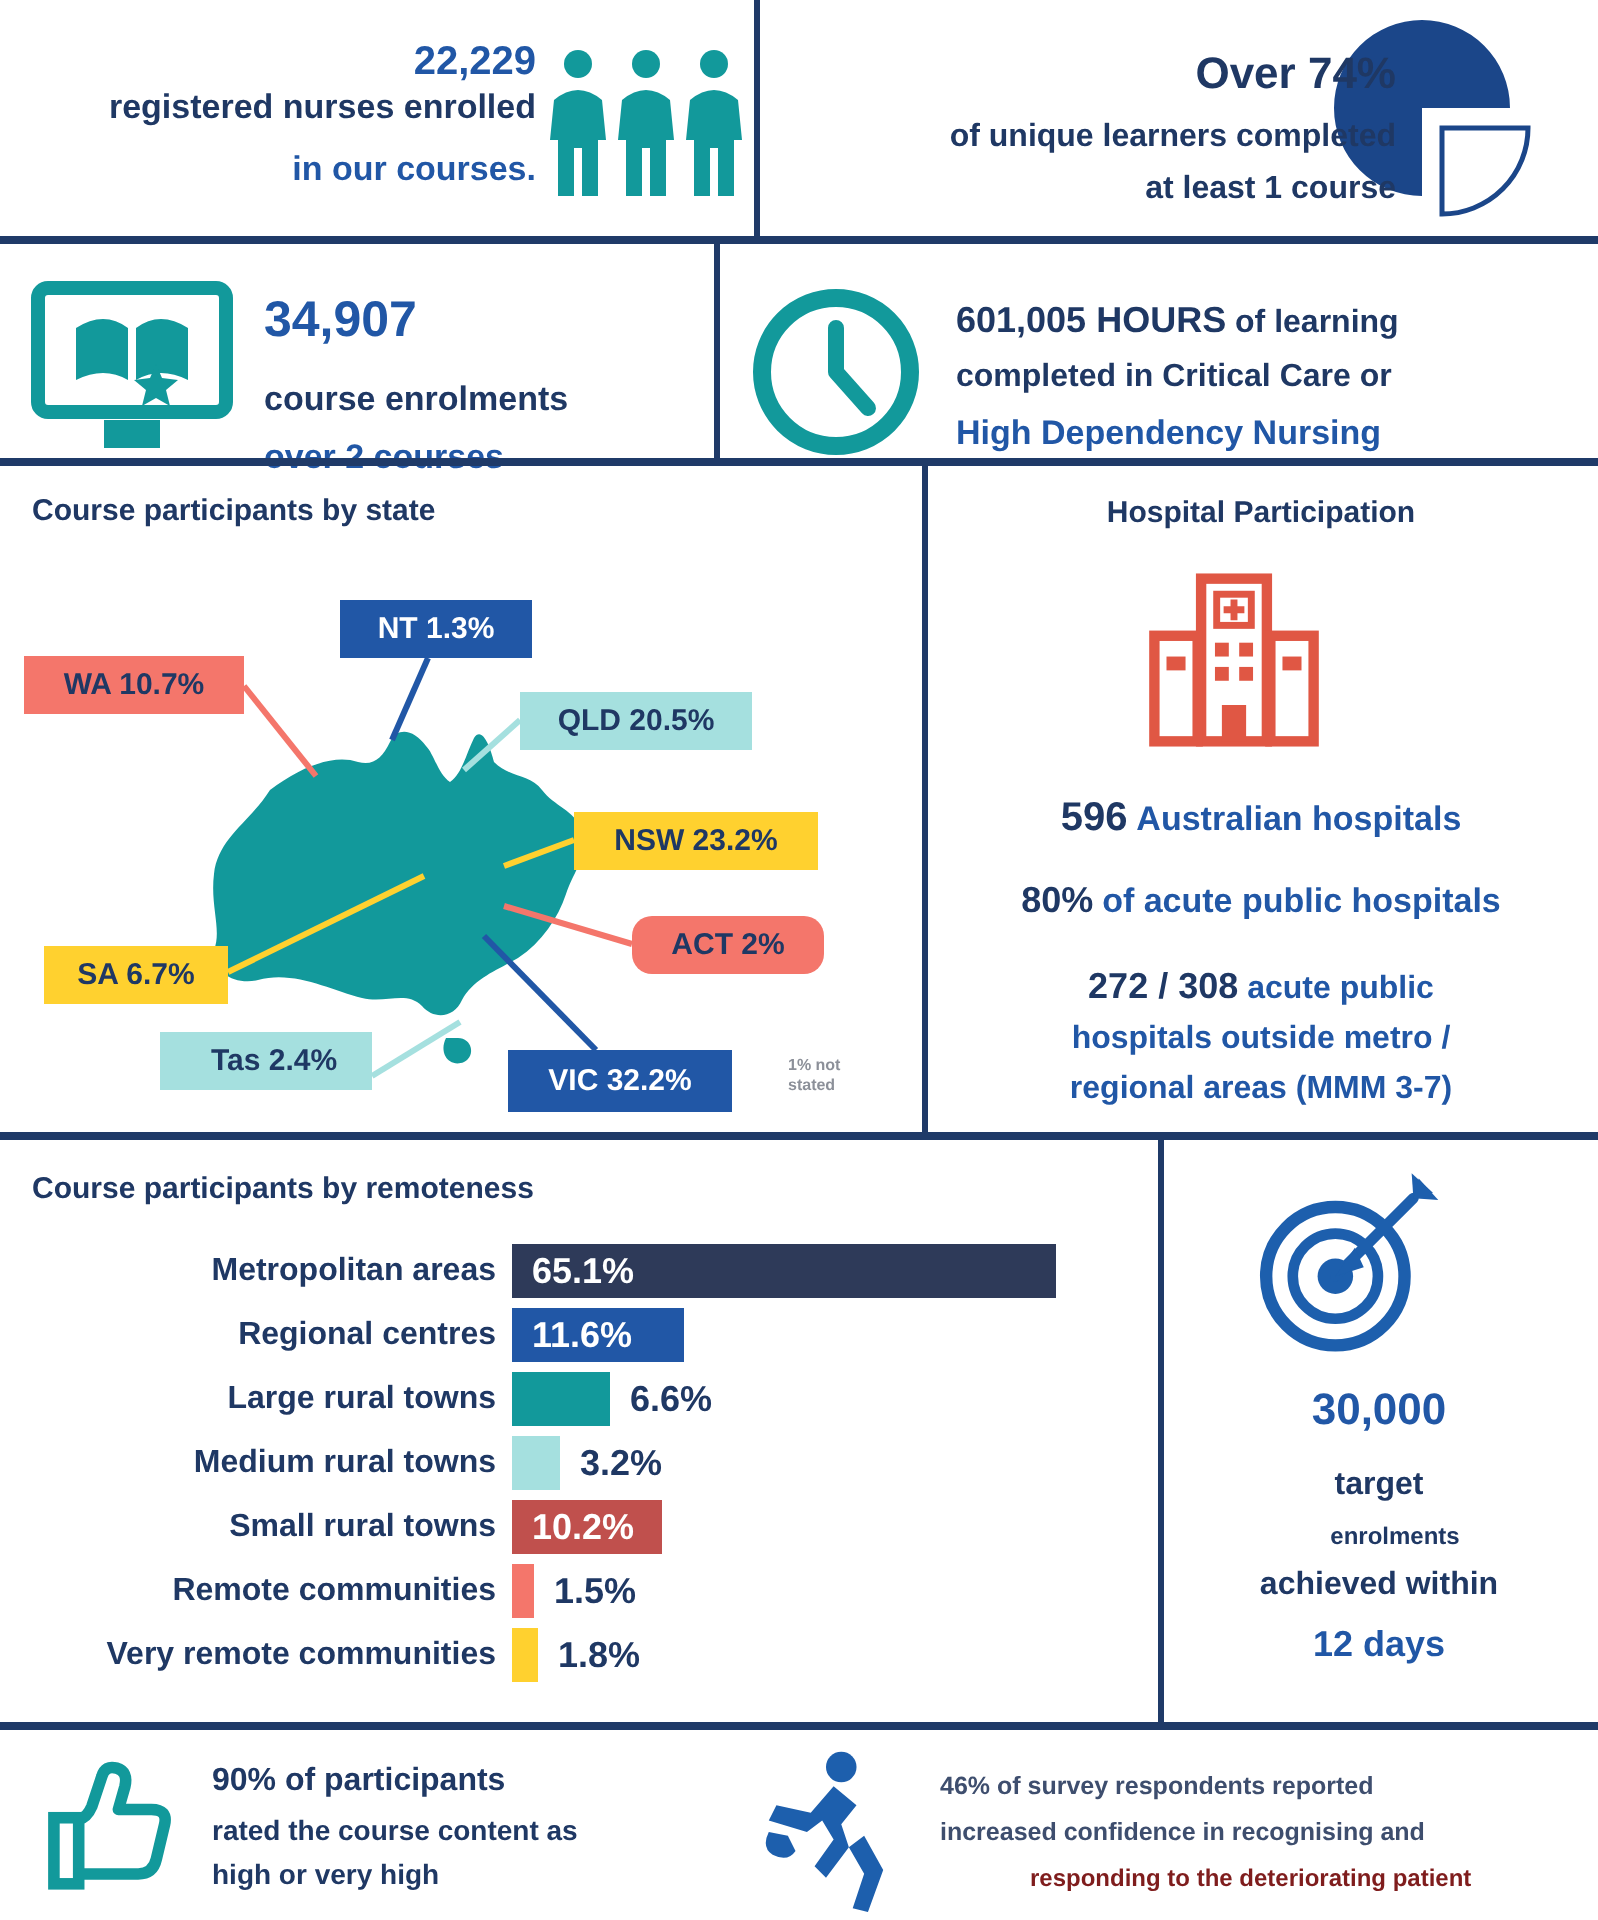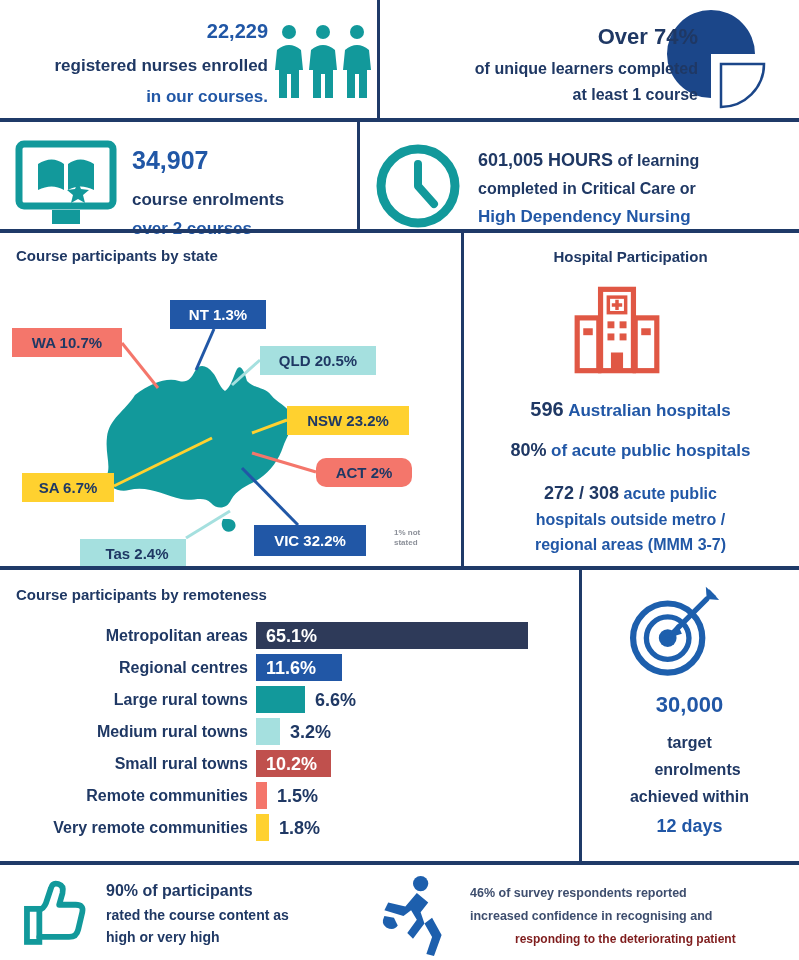--- a/index.html
+++ b/index.html
@@ -36,21 +36,21 @@
   .bar-value.inside{left:10px;color:#ffffff;}
   .white-box{position:absolute;background:#ffffff;z-index:3;}
   .overlap-text{z-index:4;}
 </style>
 </head>
 <body>
 
 <div class="page">
 
   <div class="abs t-right" style="left:10px;top:20px;width:258px;">
-    <div class="num-lg royal" style="margin-bottom:12px;">22,229</div>
+    <div class="num-lg royal" style="">22,229</div>
     <div class="stat-line navy" style="margin-bottom:10px;">registered nurses enrolled</div>
     <div class="stat-line royal">in our courses.</div>
   </div>
 
   <div class="abs" style="left:272px;top:24px;width:102px;display:flex;">
     <svg width="34" height="76" viewBox="0 0 34 76" fill="#12999b">
         <circle cx="17" cy="8" r="7"></circle>
         <path d="M5,26 Q17,16 29,26 L31,46 L27,46 L27,74 L19,74 L19,50 L15,50 L15,74 L7,74 L7,46 L3,46 Z"></path>
       </svg>
     <svg width="34" height="76" viewBox="0 0 34 76" fill="#12999b">
@@ -130,21 +130,21 @@
       <line x1="186" y1="305" x2="230" y2="278" stroke="#a5e0df" stroke-width="3"></line>
       <line x1="298" y1="292" x2="242" y2="235" stroke="#2157a6" stroke-width="3"></line>
     </svg>
 
     <div class="chip chip-navy" style="left:170px;top:67px;width:96px;">NT 1.3%</div>
     <div class="chip chip-coral" style="left:12px;top:95px;width:110px;">WA 10.7%</div>
     <div class="chip chip-lightteal" style="left:260px;top:113px;width:116px;">QLD 20.5%</div>
     <div class="chip chip-yellow" style="left:287px;top:173px;width:122px;">NSW 23.2%</div>
     <div class="chip chip-coral" style="left:316px;top:225px;width:96px;border-radius:10px;">ACT 2%</div>
     <div class="chip chip-yellow" style="left:22px;top:240px;width:92px;">SA 6.7%</div>
-    <div class="chip chip-lightteal" style="left:80px;top:306px;width:106px;padding-left:14px;">Tas 2.4%</div>
+    <div class="chip chip-lightteal" style="left:80px;top:283px;width:106px;padding-left:14px;">Tas 2.4%</div>
     <div class="chip chip-navy" style="left:254px;top:292px;width:112px;height:31px;">VIC 32.2%</div>
     <div class="map-note" style="left:394px;top:295px;">
       <div>1% not</div>
       <div>stated</div>
     </div>
   </div>
 
   <div class="abs t-center section-title" style="left:462px;top:248px;width:337px;">Hospital Participation</div>
 
   <div class="abs" style="left:572px;top:284px;">
@@ -245,21 +245,21 @@
       <circle cx="56" cy="62" r="10" fill="#1d5fad"></circle>
       <path d="M56,62 L100,18" stroke="#1d5fad" stroke-width="6" stroke-linecap="round"></path>
       <path d="M56,62 l16,-5 -5,-11 z" fill="#1d5fad"></path>
       <path d="M100,18 l-1,-14 12,11 z" fill="#1d5fad"></path>
       <path d="M100,18 l14,1 -11,-12 z" fill="#1d5fad"></path>
     </svg>
   </div>
   <div class="abs t-center" style="left:580px;top:692px;width:219px;">
     <div class="b royal" style="font-size:22px;margin-bottom:16px;">30,000</div>
     <div class="b navy" style="font-size:16px;margin-bottom:9px;">target</div>
-    <div class="b navy" style="font-size:16px;margin-bottom:9px;padding-left:16px;">enrolments</div>
+    <div class="b navy" style="font-size:12px;margin-bottom:9px;padding-left:16px;">enrolments</div>
     <div class="b navy" style="font-size:16px;margin-bottom:10px;">achieved within</div>
     <div class="b royal" style="font-size:18px;">12 days</div>
   </div>
 
   <div class="hr" style="top:861px;"></div>
   <div class="vr" style="left:579px;top:570px;height:291px;"></div>
 
   <div class="abs" style="left:22px;top:878px;">
     <svg width="76" height="70" viewBox="0 0 92 82">
       <rect x="6" y="36" width="15" height="40" fill="none" stroke="#12999b" stroke-width="7"></rect>

